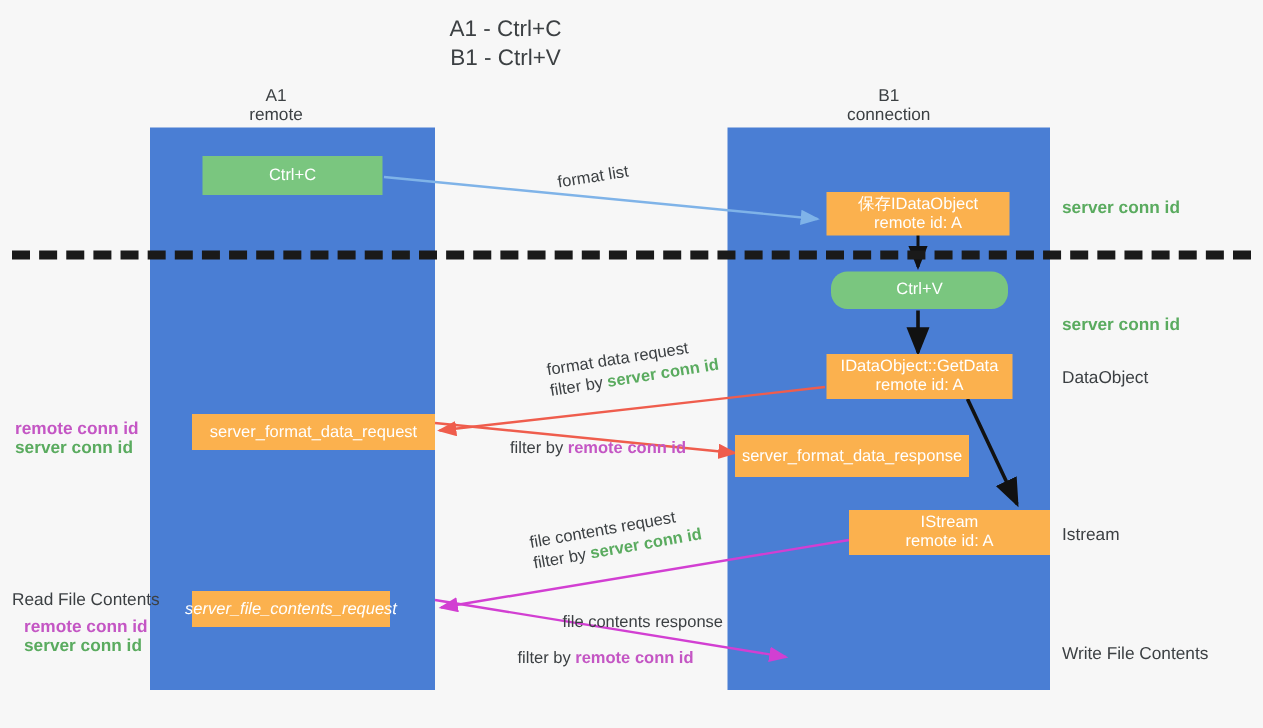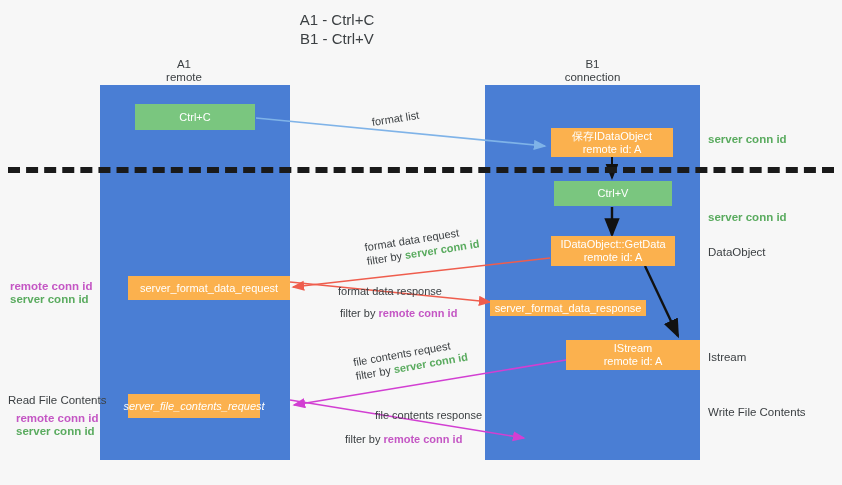--- a/index.html
+++ b/index.html
@@ -131,60 +131,59 @@
     <line x1="290" y1="400" x2="524" y2="438" stroke="#d23fd2" stroke-width="1.6" marker-end="url(#ar-mag)"></line>
   </svg>
 
   <div class="dash-line"></div>
 
   <div class="node green" style="left:135px; top:104px; width:120px; height:26px;">Ctrl+C</div>
 
   <div class="node orange" style="left:551px; top:128px; width:122px; height:29px;">保存IDataObject
 remote id: A</div>
 
-  <div class="node green" style="left:554px; top:181px; width:118px; height:25px;">Ctrl+V</div>
+  <div class="node green" style="left:554px; top:181px; width:118px; height:25px;border-radius:11px;">Ctrl+V</div>
 
   <div class="node orange" style="left:551px; top:236px; width:124px; height:30px;">IDataObject::GetData
 remote id: A</div>
 
   <div class="node orange" style="left:128px; top:276px; width:162px; height:24px;">server_format_data_request</div>
 
-  <div class="node orange" style="left:490px; top:300px; width:156px; height:16px;">server_format_data_response</div>
+  <div class="node orange" style="left:490px; top:290px; width:156px; height:28px;">server_format_data_response</div>
 
   <div class="node orange" style="left:566px; top:340px; width:134px; height:30px;">IStream
 remote id: A</div>
 
   <div class="node orange" style="left:128px; top:394px; width:132px; height:24px;font-style:italic;">server_file_contents_request</div>
 
 
   <div class="side-label green" style="left:708px; top:132px;">server conn id</div>
   <div class="side-label green" style="left:708px; top:210px;">server conn id</div>
   <div class="side-label" style="left:708px; top:245px;">DataObject</div>
   <div class="side-label" style="left:708px; top:350px;">Istream</div>
-  <div class="side-label" style="left:708px; top:405px;">Write File Contents</div>
+  <div class="side-label" style="left:708px; top:429px;">Write File Contents</div>
 
   <div class="side-label magenta" style="left:10px; top:279px;">remote conn id</div>
   <div class="side-label green" style="left:10px; top:292px;">server conn id</div>
   <div class="side-label" style="left:8px; top:393px;">Read File Contents</div>
   <div class="side-label magenta" style="left:16px; top:411px;">remote conn id</div>
   <div class="side-label green" style="left:16px; top:424px;">server conn id</div>
 
   <div class="edge-label rot-up" style="left:373px; top:115px;">
     <span>format list</span>
   </div>
 
   <div class="edge-label rot-up" style="left:368px; top:240px;">
     <div>format data request</div>
     <div>
       <span>filter by </span><span class="hl-green">server conn id</span>
     </div>
   </div>
 
   <div class="edge-label" style="left:338px; top:284px;">
-    <div>format data response</div>
     <div style="margin-top:8px; margin-left:2px;">
       <span>filter by </span><span class="hl-magenta">remote conn id</span>
     </div>
   </div>
 
   <div class="edge-label rot-up2" style="left:357px; top:355px;">
     <div>file contents request</div>
     <div>
       <span>filter by </span><span class="hl-green">server conn id</span>
     </div>

